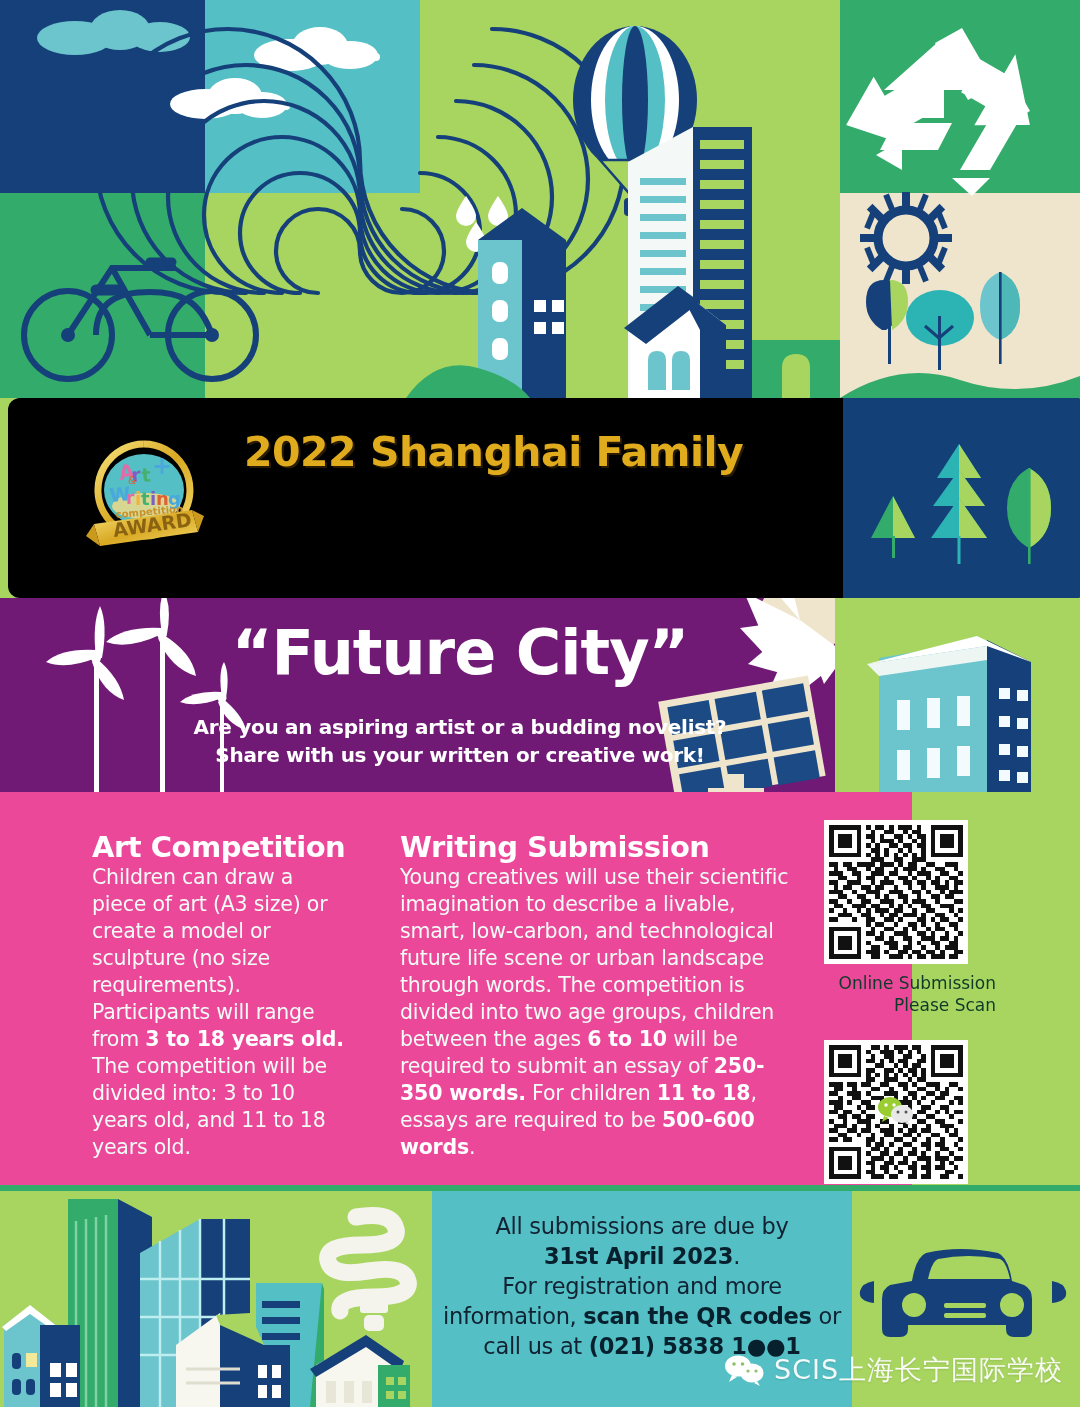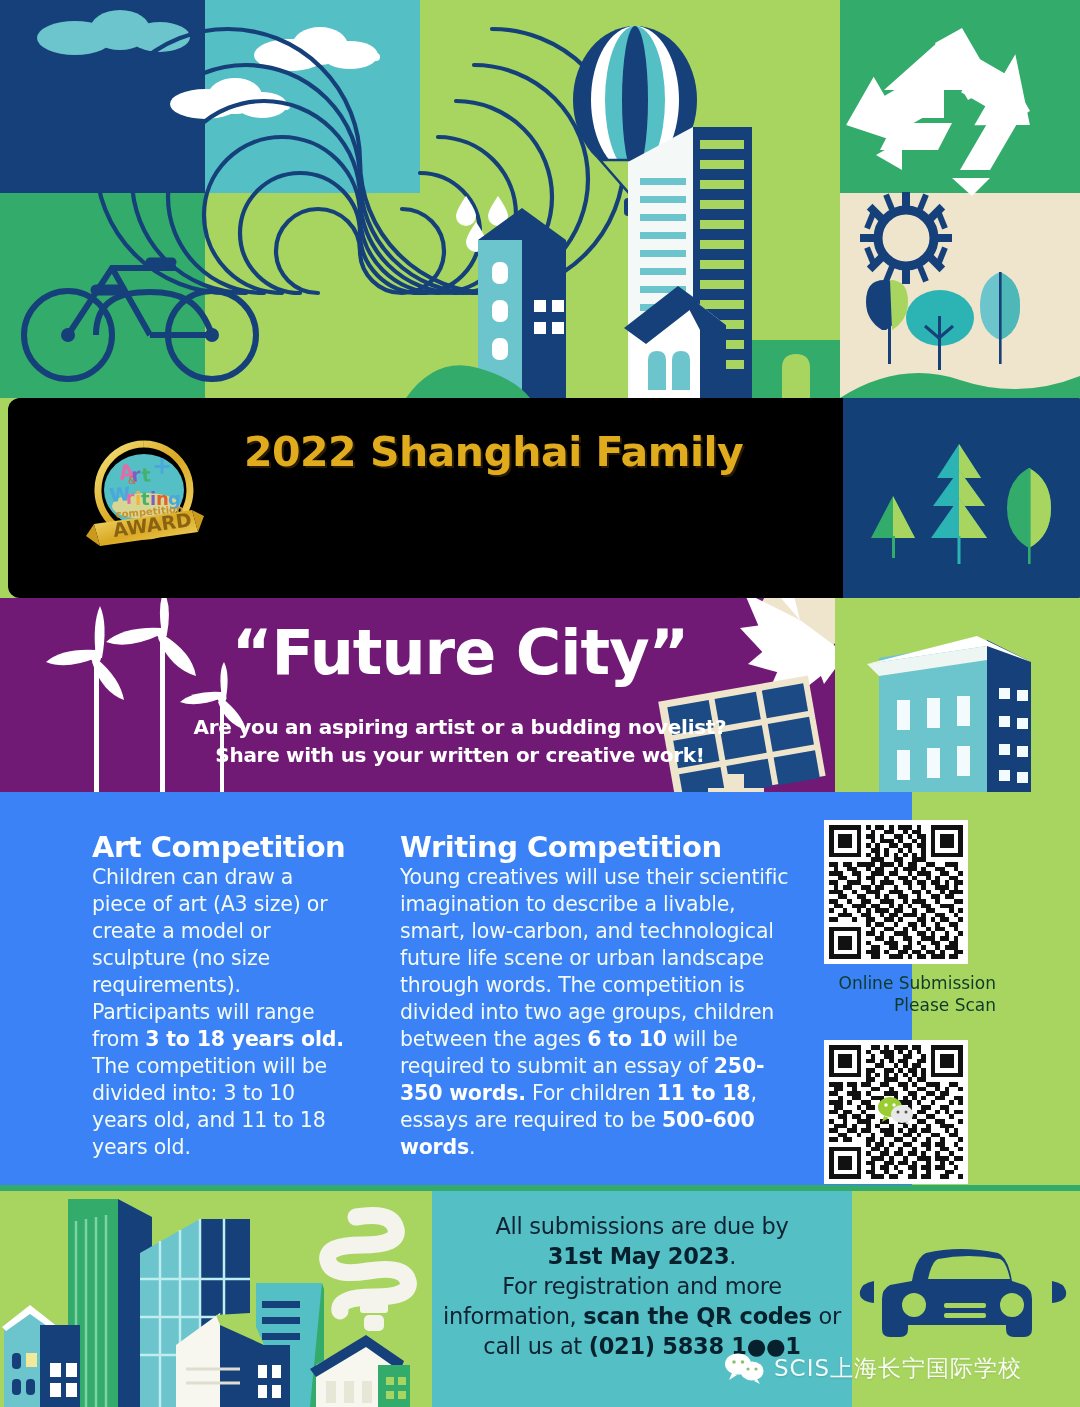--- a/index.html
+++ b/index.html
@@ -44,21 +44,21 @@
   .future-sub {
     position:absolute; left:180px; width:560px; text-align:center;
     font-family:"DejaVu Sans", sans-serif;
     font-weight:bold; font-size:20px; line-height:27px; color:#ffffff;
     letter-spacing:-0.3px; white-space:nowrap;
   }
   #future-sub1 { top:116px; }
   #future-sub2 { top:144px; }
 
   
-  #content-band { position:absolute; left:0; top:792px; width:912px; height:393px; background:#3b82f6; }
+  #content-band { position:absolute; left:0; top:792px; width:912px; height:393px; background:#ec4899; }
   .col-head {
     font-family:"DejaVu Sans", sans-serif;
     font-weight:bold; color:#ffffff; font-size:29px; letter-spacing:-0.5px;
   }
   .col-body {
     font-family:"DejaVu Sans", sans-serif;
     color:#f2fbf6; font-size:20.5px; line-height:27px; letter-spacing:-0.2px;
   }
   .col-body b { font-weight:bold; color:#ffffff; }
   #art-col   { position:absolute; left:92px;  top:38px; width:258px; }
@@ -87,21 +87,21 @@
     font-family:"DejaVu Sans", sans-serif;
     font-size:22.5px; line-height:30px; color:#123; letter-spacing:-0.3px;
   }
   .due-text b { font-weight:bold; color:#06202e; }
 
   
   #watermark {
     position:absolute; left:724px; top:1352px;
     display:flex; align-items:center; gap:8px;
     font-family:"DejaVu Sans", sans-serif;
-    font-size:23px; color:rgba(255,255,255,0.93);
+    font-size:27px; color:rgba(255,255,255,0.93);
     letter-spacing:1px; white-space:nowrap;
     text-shadow:0 1px 2px rgba(0,0,0,0.12);
   }
 </style>
 </head>
 <body>
 
 <div class="poster">
 
   <div id="top-band">
@@ -441,21 +441,21 @@
   </div>
 
   <div id="content-band">
 
     <div id="art-col">
       <div class="col-head">Art Competition</div>
       <div class="col-body">Children can draw a piece of art (A3 size) or create a model or sculpture (no size requirements). Participants will range from <b>3 to 18 years old.</b> The competition will be divided into: 3 to 10 years old, and 11 to 18 years old.</div>
     </div>
 
     <div id="write-col">
-      <div class="col-head">Writing Competition</div>
+      <div class="col-head">Writing Submission</div>
       <div class="col-body">Young creatives will use their scientific imagination to describe a livable, smart, low-carbon, and technological future life scene or urban landscape through words. The competition is divided into two age groups, children between the ages <b>6 to 10</b> will be required to submit an essay of <b>250-350 words.</b> For children <b>11 to 18</b>, essays are required to be <b>500-600 words</b>.</div>
     </div>
 
     <div id="qr-col">
       <div>
         <div class="qr-box">
           <svg class="qr-img" viewBox="0 0 29 29" shape-rendering="crispEdges">
             <rect width="29" height="29" fill="#fff"></rect>
             <g fill="#111">
               <path d="M0 0h7v1H0zM8 0h1v1H8zM10 0h2v1h-2zM13 0h1v1h-1zM15 0h3v1h-3zM19 0h1v1h-1zM22 0h7v1h-7z"></path>
@@ -658,21 +658,21 @@
             <rect x="92" y="118" width="42" height="5" rx="2"></rect>
             <rect x="92" y="128" width="42" height="5" rx="2"></rect>
           </g>
         <path d="M22 96 q-12 2 -14 10 q-2 10 14 12 z" fill="#15407a"></path>
         <path d="M200 96 q12 2 14 10 q2 10 -14 12 z" fill="#15407a"></path>
       </svg>
     </div>
 
     <div class="topline"></div>
 
-    <div class="due-text">All submissions are due by<br><b>31st May 2023</b>.<br>For registration and more<br>information, <b>scan the QR codes</b> or<br>call us at <b>(021) 5838 1●●1</b></div>
+    <div class="due-text">All submissions are due by<br><b>31st April 2023</b>.<br>For registration and more<br>information, <b>scan the QR codes</b> or<br>call us at <b>(021) 5838 1●●1</b></div>
   </div>
 
   <div id="watermark">
     <svg width="42" height="32" viewBox="0 0 42 32">
       <ellipse cx="14" cy="12" rx="13" ry="10.5" fill="#ffffff"></ellipse>
       <path d="M8 21 L5 28 L13 23 Z" fill="#ffffff"></path>
       <circle cx="10" cy="10" r="1.8" fill="#8fbf6a"></circle>
         <circle cx="18.5" cy="10" r="1.8" fill="#8fbf6a"></circle>
       <ellipse cx="28" cy="19" rx="11.5" ry="9.5" fill="#ffffff"></ellipse>
       <path d="M33 27 L36 32 L30 29 Z" fill="#ffffff"></path>

